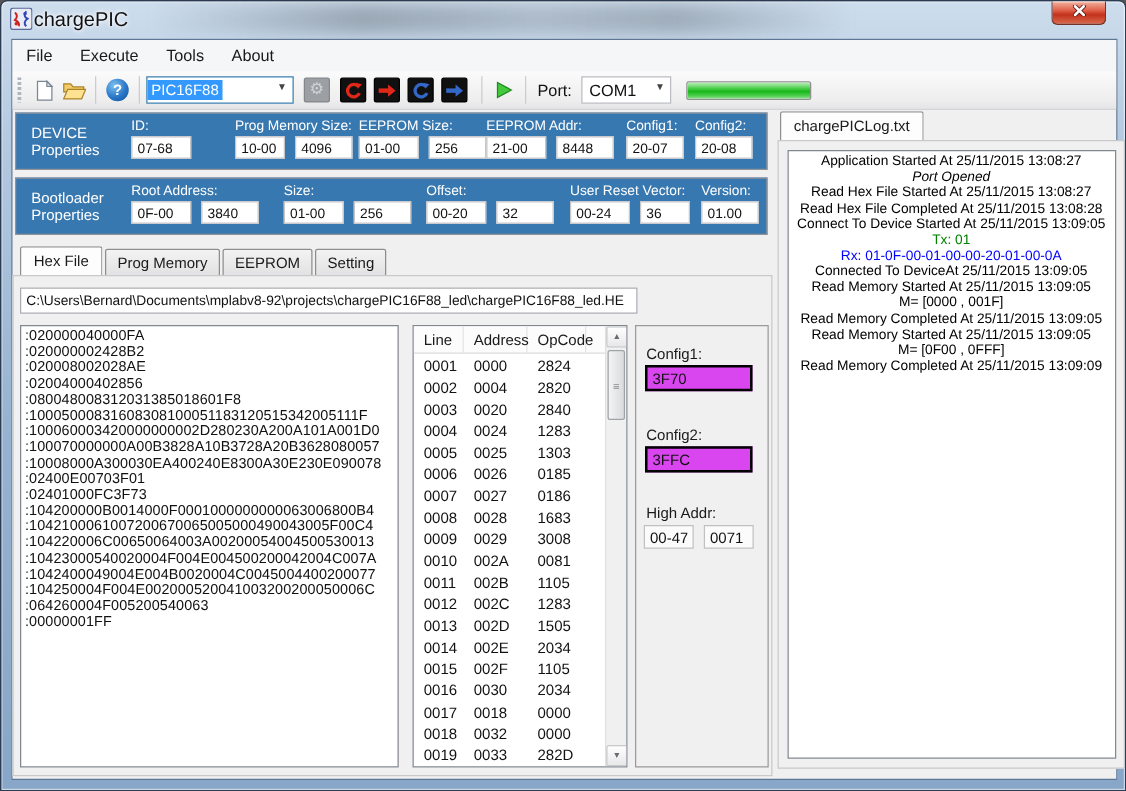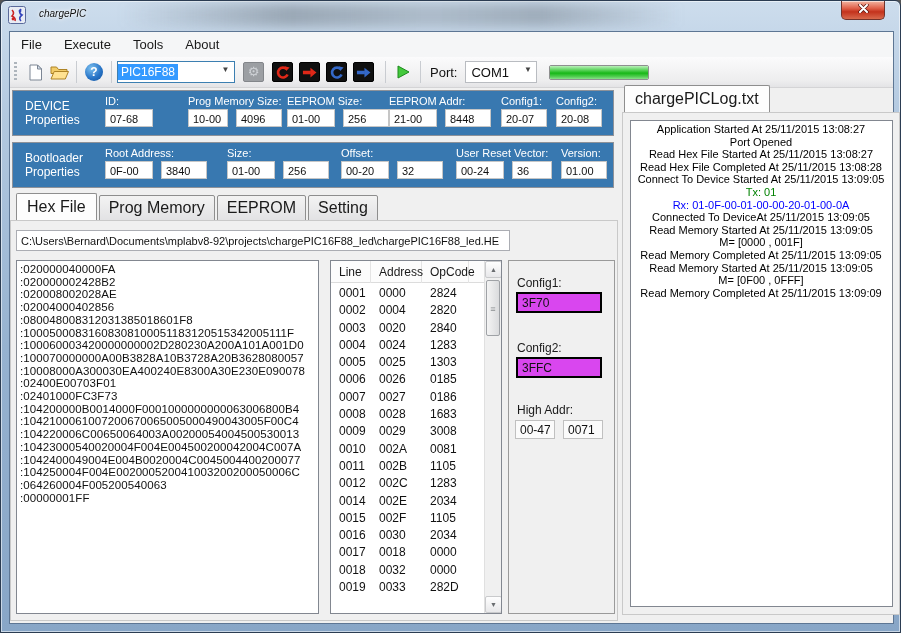--- a/index.html
+++ b/index.html
@@ -7,22 +7,22 @@
   .window{position:relative;width:901px;height:633px;margin:0 auto;
     background:linear-gradient(180deg,#cddded 0%,#b3c9e0 18%,#96b2d0 55%,#88a6c7 100%);
     border:1px solid #2b3c52;border-radius:6px 6px 0 0;overflow:hidden;
     box-shadow:inset 0 0 0 1px rgba(255,255,255,.55);}
   .glass-blob{position:absolute;top:2px;left:120px;width:560px;height:24px;
     background:linear-gradient(90deg,rgba(90,100,110,0),rgba(95,105,115,.45) 30%,rgba(120,130,140,.35) 55%,rgba(95,105,115,.4) 75%,rgba(90,100,110,0));
     filter:blur(6px);border-radius:8px;}
   
   .titlebar{position:absolute;left:0;top:0;right:0;height:30px;}
   .app-icon{position:absolute;left:7px;top:5px;width:18px;height:18px;}
-  .title-text{position:absolute;left:38px;top:7px;font-size:10px;color:#111;
-    text-shadow:0 0 3px #fff,0 0 6px #fff;font-style:italic;}
+  .title-text{position:absolute;left:26px;top:7px;font-size:16px;color:#111;
+    text-shadow:0 0 3px #fff,0 0 6px #fff;}
   .close-btn{position:absolute;right:15px;top:0;width:44px;height:19px;
     background:linear-gradient(180deg,#f2b5a2 0%,#e0614a 40%,#c3321c 60%,#d8694c 100%);
     border:1px solid #72322a;border-top:none;border-radius:0 0 5px 5px;
     box-shadow:inset 0 1px 0 rgba(255,255,255,.55);cursor:pointer;}
   .close-x{display:block;margin:3px auto 0;}
   
   .client{position:absolute;left:8px;top:30px;width:885px;height:593px;
     background:#f0f0f0;border:1px solid #5d7694;}
   .menubar{position:absolute;left:0;top:0;right:0;height:25px;background:#f5f6f7;}
   .menu-item{display:inline-block;padding:0 11px;line-height:25px;font-size:13px;color:#1a1a1a;cursor:default;}
@@ -57,21 +57,21 @@
     border:1px solid #8e9299;}
   .device-panel{top:58px;}
   .boot-panel{top:110px;}
   .panel-title{position:absolute;left:12px;top:8px;color:#fff;font-size:12px;line-height:14px;}
   .fgroup{position:absolute;top:4px;}
   .flabel{color:#fff;font-size:11px;height:14px;white-space:nowrap;}
   .fbox{display:inline-block;vertical-align:top;height:18px;line-height:16px;background:#fff;
     border:1px solid #c6c6c6;font-size:11px;color:#111;padding:1px 4px;margin-right:8px;white-space:nowrap;}
   
   .tabstrip{position:absolute;left:6px;top:166px;height:23px;display:flex;align-items:flex-end;}
-  .tab{font-size:16px;color:#1a1a1a;padding:3px 9px 3px;margin-right:2px;
+  .tab{font-size:12px;color:#1a1a1a;padding:3px 9px 3px;margin-right:2px;
     background:linear-gradient(180deg,#f3f3f3,#e2e2e4);border:1px solid #8e8e8e;
     border-radius:2px 2px 0 0;cursor:pointer;}
   .tab.active{background:#fdfdfd;padding:4px 10px 4px;border-bottom:1px solid #fdfdfd;}
   .tabpage{position:absolute;left:0;top:188px;width:608px;height:401px;
     background:#f0f0f0;border:1px solid #c9c9c9;}
   
   .pathbox{position:absolute;left:6px;top:198px;width:494px;height:21px;background:#fff;
     border:1px solid #abadb3;font-size:11px;color:#111;padding:2px 4px;}
   .hexbox{position:absolute;left:6px;top:228px;width:303px;height:354px;background:#fff;
     border:1px solid #828790;font-size:11.5px;line-height:12.7px;color:#111;
@@ -360,20 +360,25 @@
             <span class="td td0">0011</span>
             <span class="td td1">002B</span>
             <span class="td td2">1105</span>
           </div>
           <div class="trow">
             <span class="td td0">0012</span>
             <span class="td td1">002C</span>
             <span class="td td2">1283</span>
           </div>
           <div class="trow">
+            <span class="td td0">0013</span>
+            <span class="td td1">002D</span>
+            <span class="td td2">1505</span>
+          </div>
+          <div class="trow">
             <span class="td td0">0014</span>
             <span class="td td1">002E</span>
             <span class="td td2">2034</span>
           </div>
           <div class="trow">
             <span class="td td0">0015</span>
             <span class="td td1">002F</span>
             <span class="td td2">1105</span>
           </div>
           <div class="trow">
@@ -413,21 +418,21 @@
       <input class="cfg-small" style="left: 6px; top: 159px;" value="00-47">
       <input class="cfg-small" style="left: 54px; top: 159px;" value="0071">
     </div>
 
     <div class="tabstrip-r">
       <div class="tab active">chargePICLog.txt</div>
     </div>
     <div class="tabpage-r">
       <div class="logbox" id="logbox">
           <div class="log-line" style="color: rgb(0, 0, 0);">Application Started At 25/11/2015 13:08:27</div>
-          <div class="log-line" style="color: rgb(0, 0, 0);">Port Opened</div>
+          <div class="log-line" style="color: rgb(0, 0, 0); font-style: italic;">Port Opened</div>
           <div class="log-line" style="color: rgb(0, 0, 0);">Read Hex File Started At 25/11/2015 13:08:27</div>
           <div class="log-line" style="color: rgb(0, 0, 0);">Read Hex File Completed At 25/11/2015 13:08:28</div>
           <div class="log-line" style="color: rgb(0, 0, 0);">Connect To Device Started At 25/11/2015 13:09:05</div>
           <div class="log-line" style="color: rgb(0, 128, 0);">Tx: 01</div>
           <div class="log-line" style="color: rgb(0, 0, 255);">Rx: 01-0F-00-01-00-00-20-01-00-0A</div>
           <div class="log-line" style="color: rgb(0, 0, 0);">Connected To DeviceAt 25/11/2015 13:09:05</div>
           <div class="log-line" style="color: rgb(0, 0, 0);">Read Memory Started At 25/11/2015 13:09:05</div>
           <div class="log-line" style="color: rgb(0, 0, 0);">M= [0000 , 001F]</div>
           <div class="log-line" style="color: rgb(0, 0, 0);">Read Memory Completed At 25/11/2015 13:09:05</div>
           <div class="log-line" style="color: rgb(0, 0, 0);">Read Memory Started At 25/11/2015 13:09:05</div>

